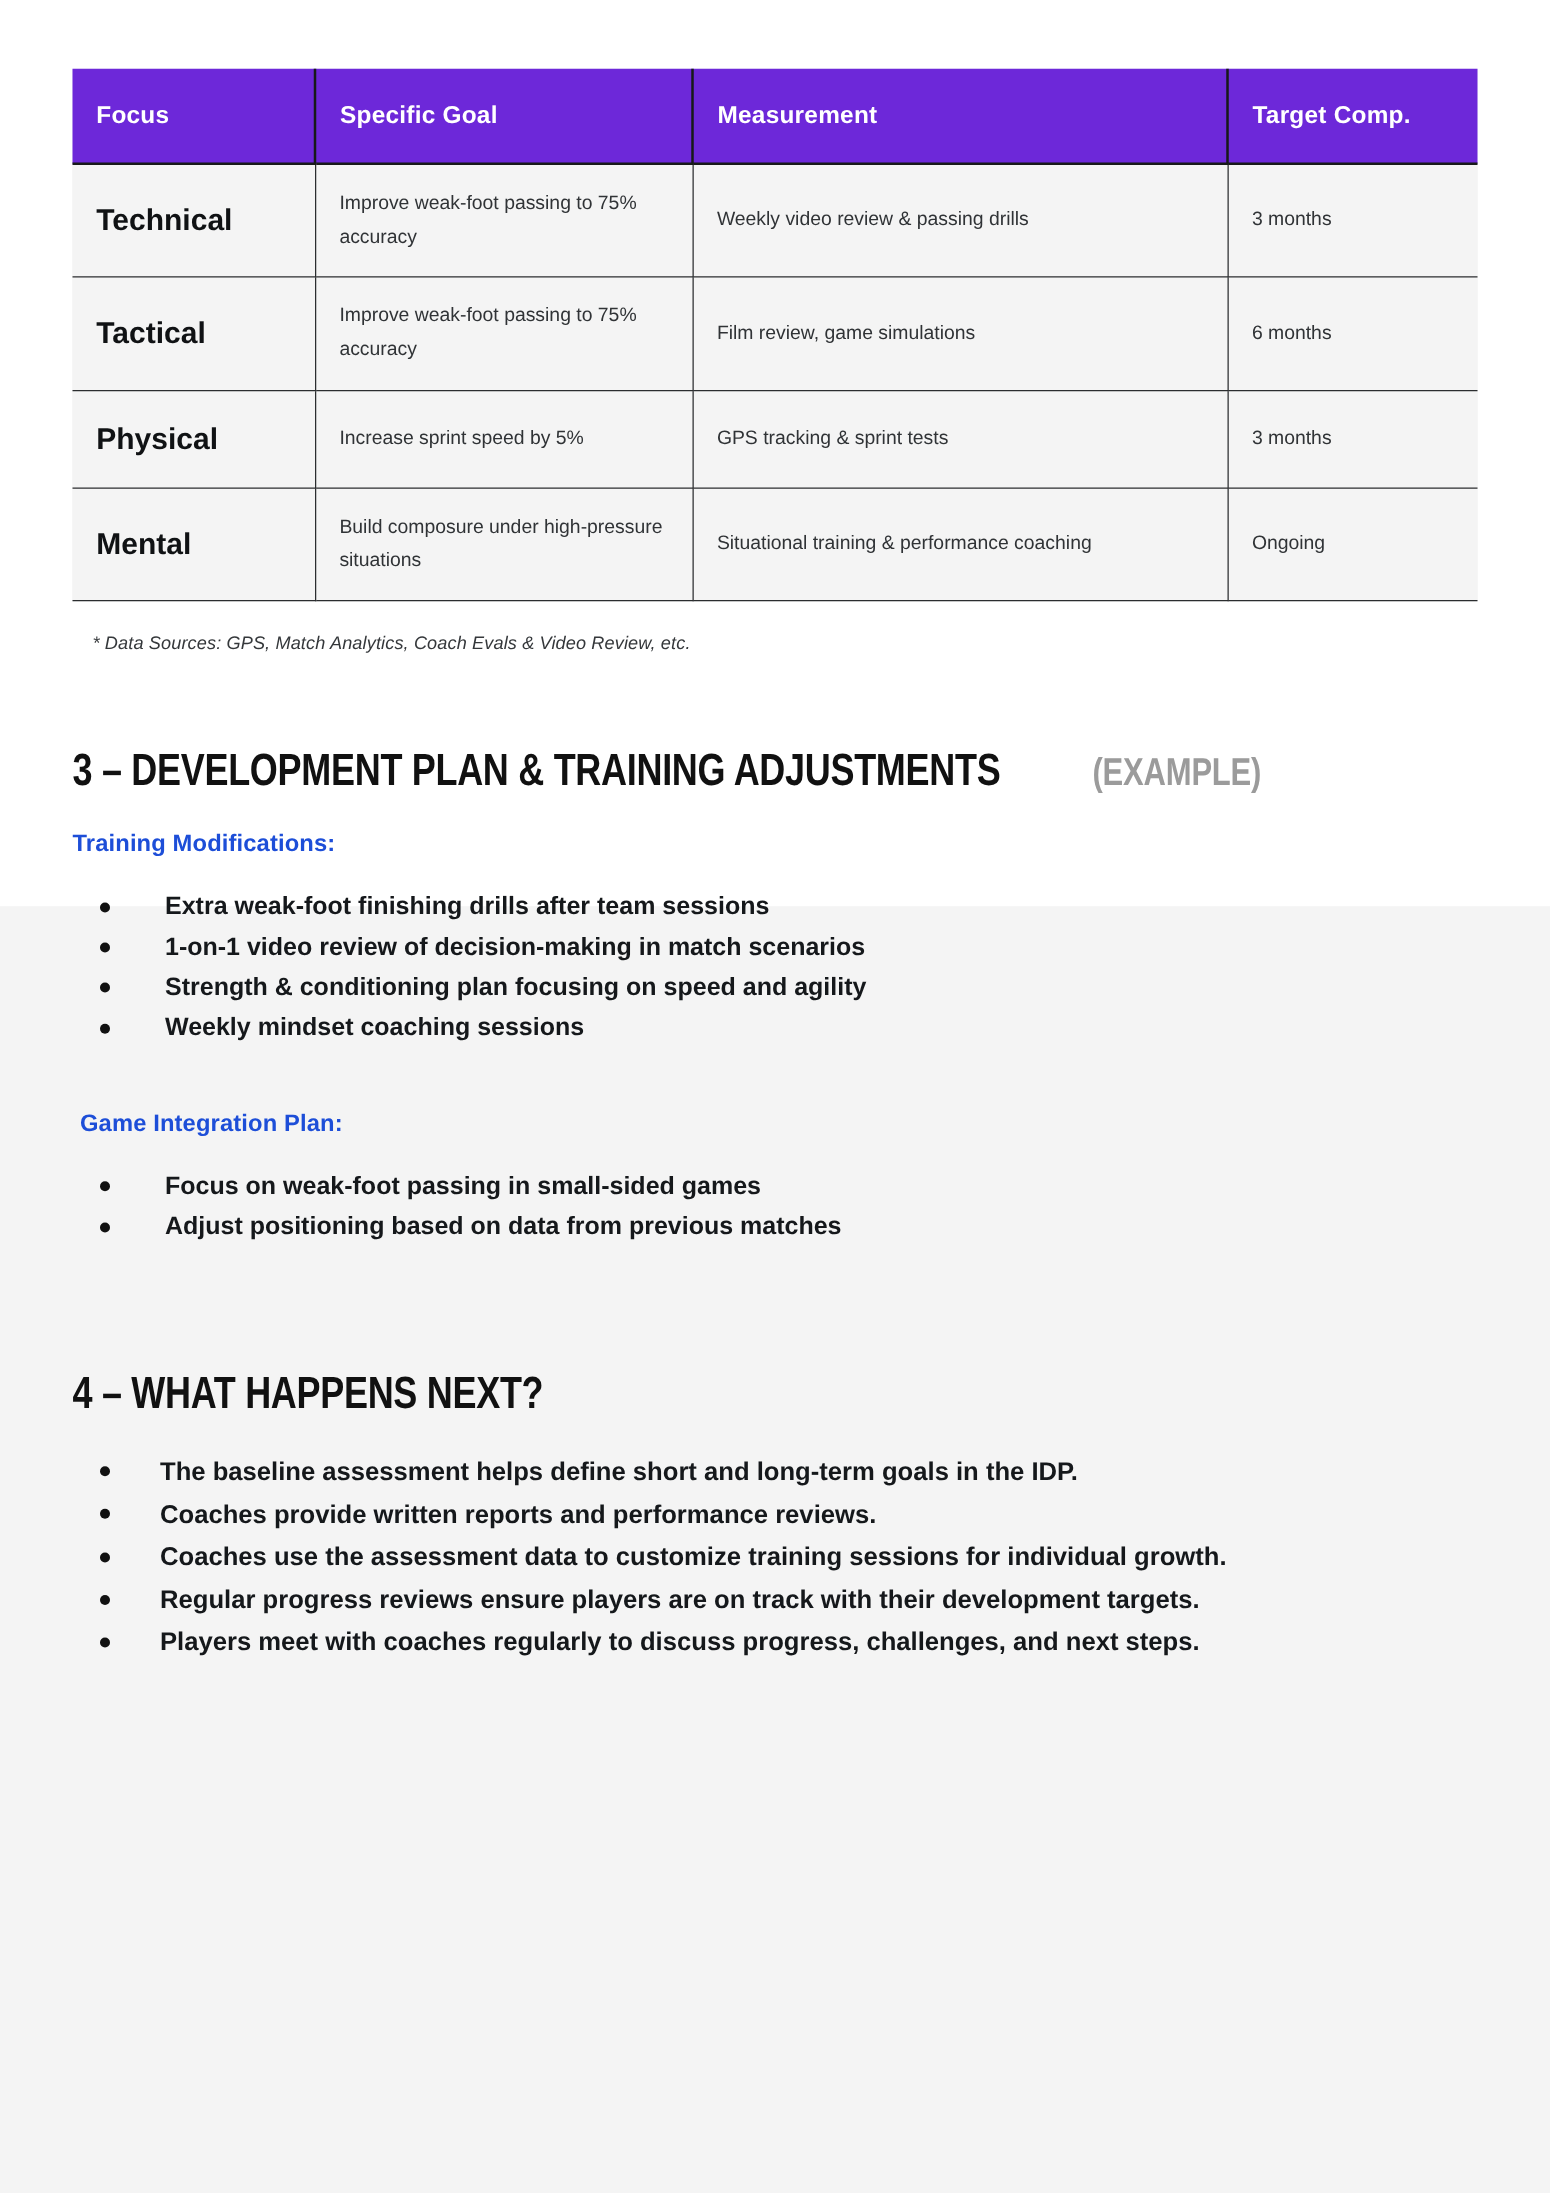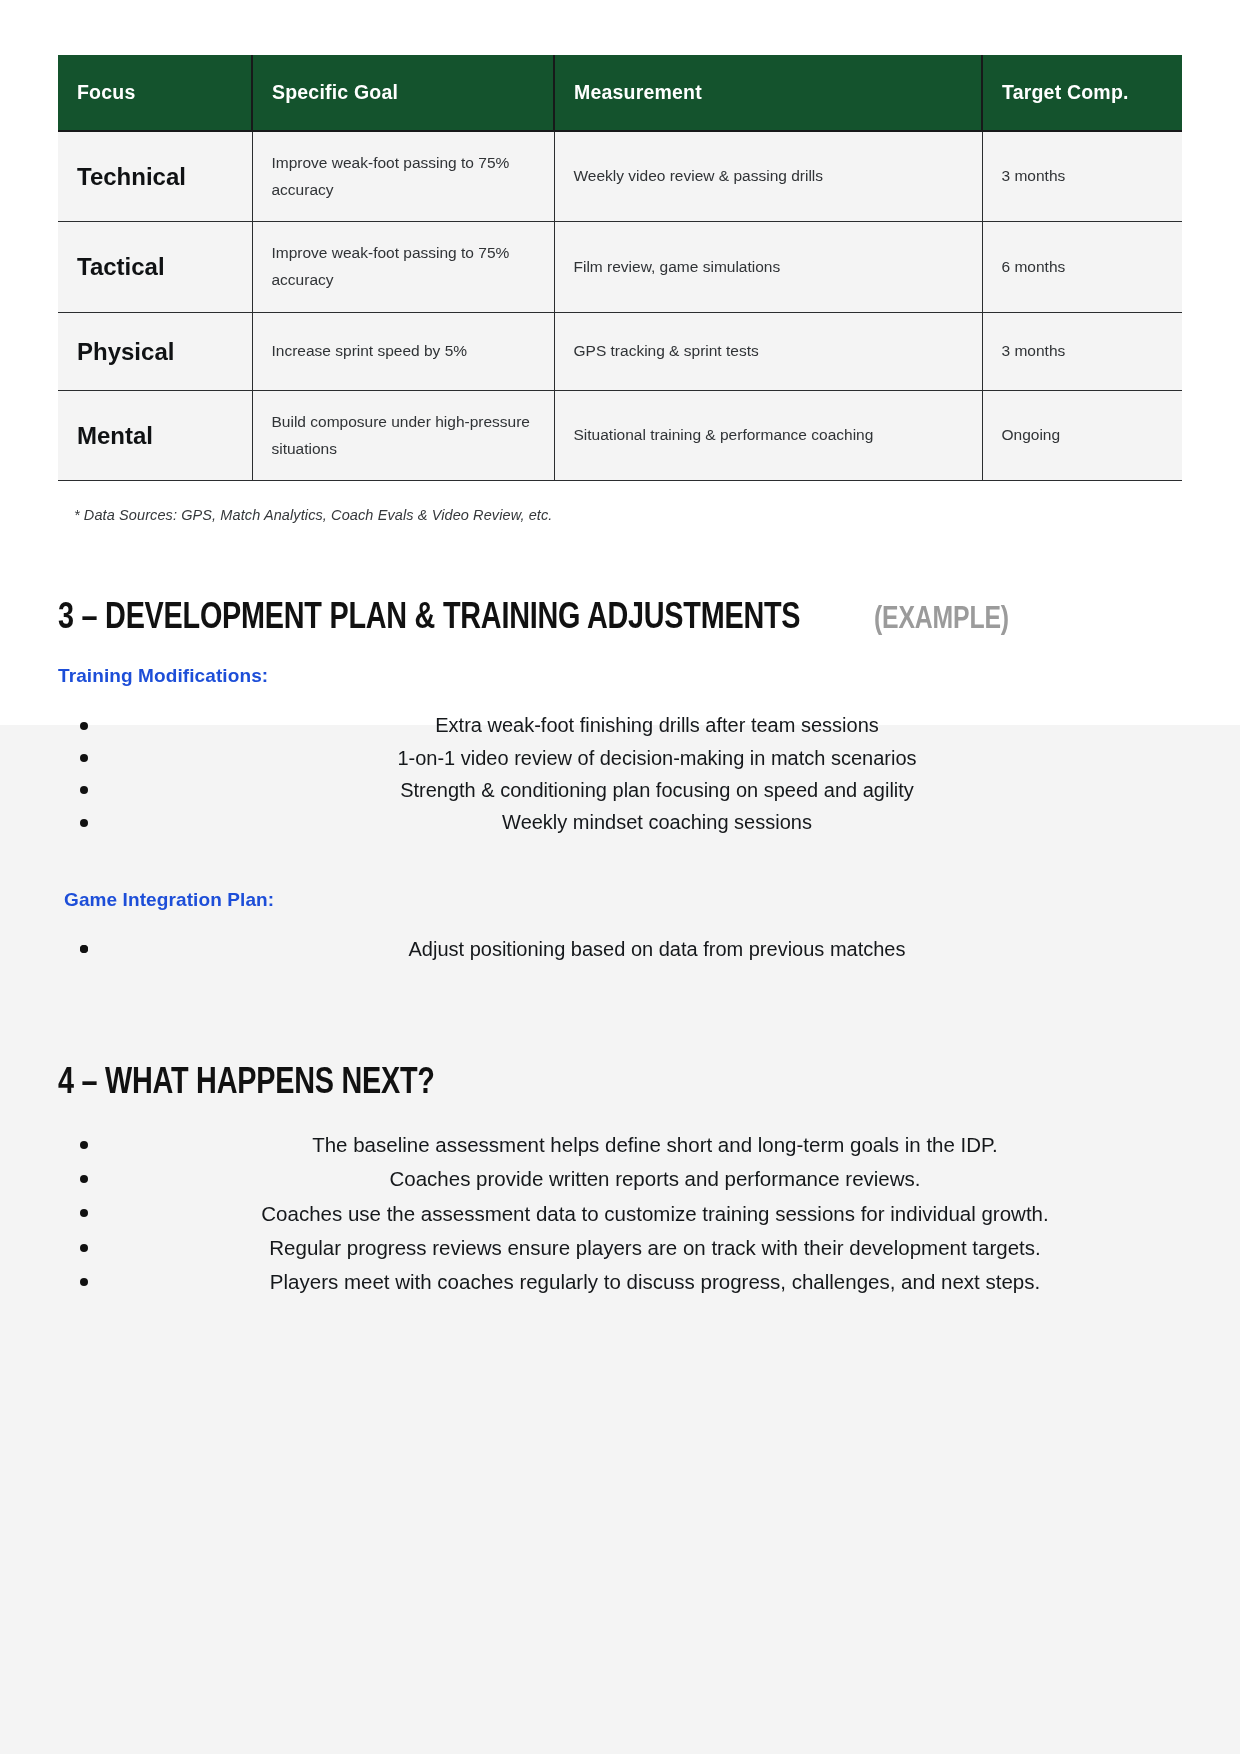--- a/index.html
+++ b/index.html
@@ -44,21 +44,21 @@
     width: 1124px;
     table-layout: fixed;
     background: #f4f4f4;
   }
   table.goals col.c1 { width: 194px; }
   table.goals col.c2 { width: 302px; }
   table.goals col.c3 { width: 428px; }
   table.goals col.c4 { width: 200px; }
 
   table.goals thead th {
-    background: #14532d;
+    background: #6d28d9;
     color: #ffffff;
     text-align: left;
     font-size: 19.5px;
     font-weight: bold;
     letter-spacing: 0.2px;
     padding: 26px 18px 26px 19px;
     border-right: 2px solid #17191a;
     border-bottom: 2.5px solid #17191a;
     vertical-align: middle;
   }
@@ -138,22 +138,21 @@
     list-style: none;
     margin: 22px 0 0 0;
     padding: 0 0 0 22px;
   }
   ul.bullets li {
     position: relative;
     padding-left: 52px;
     font-size: 20px;
     color: #15181b;
     line-height: 1.62;
-    font-weight: 400;
-    text-align: center;
+    font-weight: 700;
   }
   ul.bullets li .dot {
     position: absolute;
     left: 0;
     top: 0.62em;
     width: 8px;
     height: 8px;
     border-radius: 50%;
     background: #111111;
   }
@@ -233,21 +232,21 @@
   <ul class="bullets">
     <li><span class="dot"></span><span>Extra weak-foot finishing drills after team sessions</span></li>
     <li><span class="dot"></span><span>1-on-1 video review of decision-making in match scenarios</span></li>
     <li><span class="dot"></span><span>Strength &amp; conditioning plan focusing on speed and agility</span></li>
     <li><span class="dot"></span><span>Weekly mindset coaching sessions</span></li>
   </ul>
 
   <div class="subhead indent">Game Integration Plan:</div>
 
   <ul class="bullets">
-    <li><span class="dot"></span></li>
+    <li><span class="dot"></span><span>Focus on weak-foot passing in small-sided games</span></li>
     <li><span class="dot"></span><span>Adjust positioning based on data from previous matches</span></li>
   </ul>
 
   <div class="section-head s4">
     <span class="num-title">4 – WHAT HAPPENS NEXT?</span>
   </div>
 
   <ul class="bullets next">
     <li><span class="dot"></span><span>The baseline assessment helps define short and long-term goals in the IDP.</span></li>
     <li><span class="dot"></span><span>Coaches provide written reports and performance reviews.</span></li>

